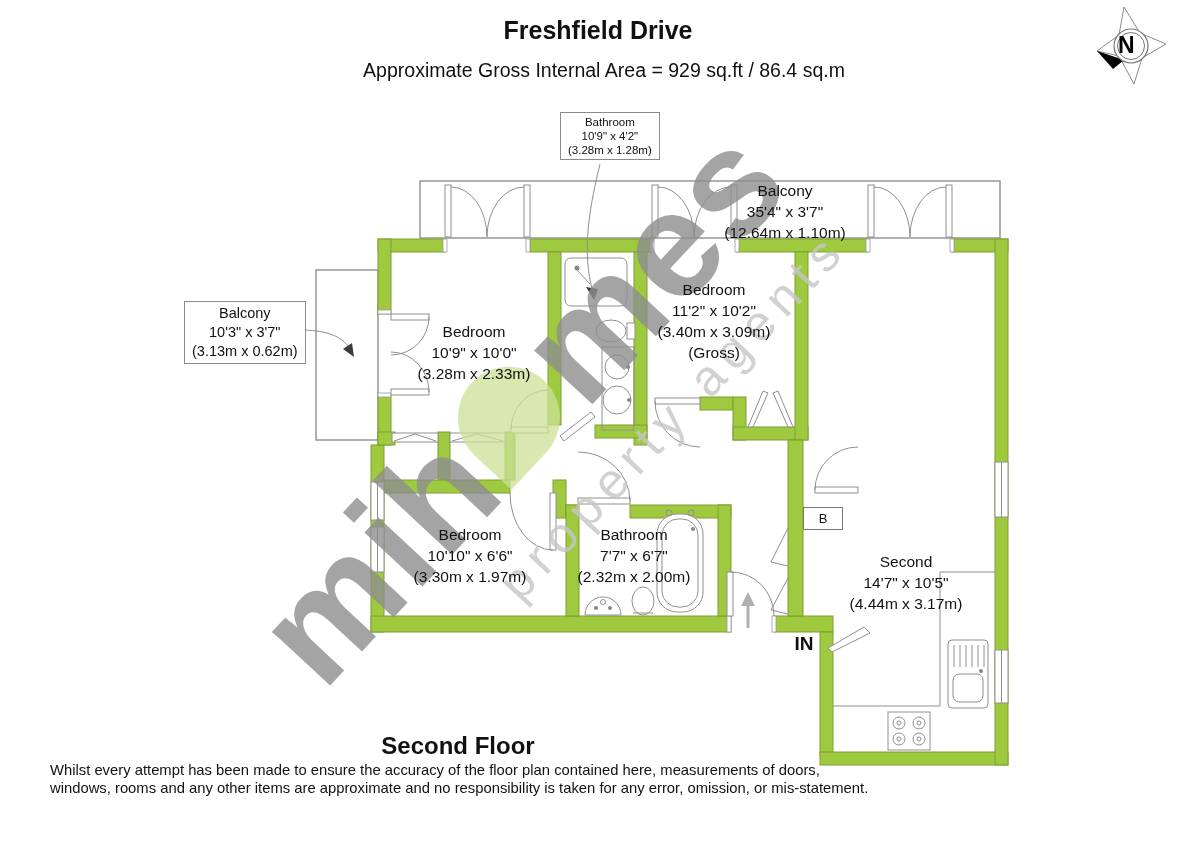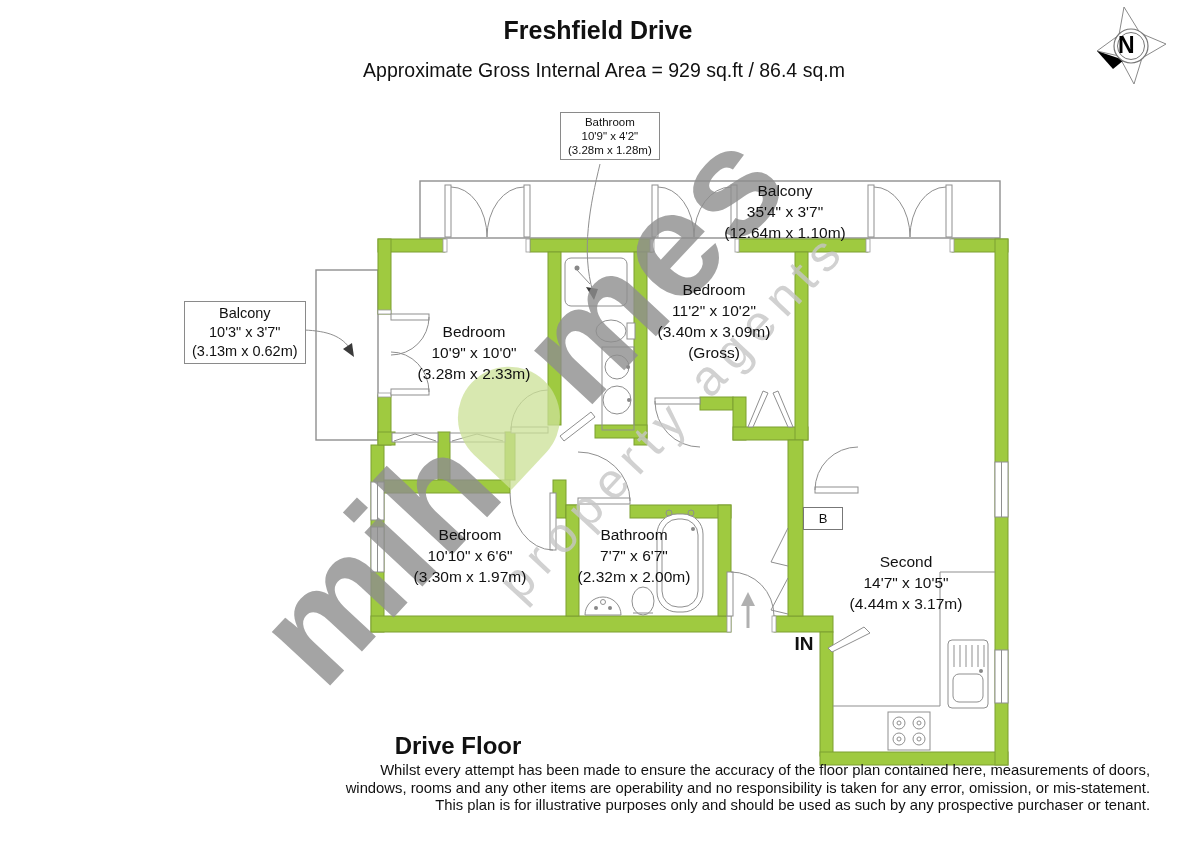--- a/index.html
+++ b/index.html
@@ -16,21 +16,21 @@
   .callout{position:absolute;background:#fff;border:1px solid #8a8a8a;text-align:center;
            z-index:11;padding:2px 7px;white-space:nowrap;}
   .callout span{display:block;}
   .callout-sm{font-size:11.5px;line-height:14px;}
   .callout-md{font-size:14.5px;line-height:19px;}
   .b-box{left:803px;top:507px;width:38px;height:21px;border:1px solid #777;background:#fff;
          font-size:13px;line-height:21px;text-align:center;z-index:9;}
   .in-lbl{left:784px;top:633px;font-size:19px;font-weight:bold;z-index:10;margin-left:20px;}
   .floor-lbl{left:458px;top:732px;font-size:24px;font-weight:bold;z-index:12;}
   .disclaimer{left:600px;top:762px;width:1100px;font-size:14.8px;line-height:17.6px;
-              text-align:right;z-index:12;}
+              text-align:left;z-index:12;}
   .disclaimer span{display:block;white-space:nowrap;}
   
   .watermark{position:absolute;left:195px;top:300px;width:790px;height:340px;z-index:5;
              transform:rotate(-47deg);opacity:.8;pointer-events:none;}
   .wm-brand{display:flex;align-items:center;justify-content:center;
             font-size:150px;font-weight:bold;color:#8e8e8e;letter-spacing:2px;line-height:1;}
   .wm-pin{display:inline-block;width:102px;height:102px;background:var(--watermark-green);
           border-radius:52% 52% 52% 0;margin:0 5px;opacity:.95;}
   .wm-tagline{font-size:50px;color:#c6c6c6;letter-spacing:9px;margin:14px 0 0 250px;white-space:nowrap;}
   
@@ -308,20 +308,19 @@
   </div>
   <div class="callout callout-md" style="left:184px;top:301px;">
     <span>Balcony</span>
     <span>10'3" x 3'7"</span>
     <span>(3.13m x 0.62m)</span>
   </div>
 
   <div class="abs b-box">B</div>
   <div class="abs ctr in-lbl">IN</div>
 
-  <div class="abs ctr floor-lbl">Drive Floor</div>
+  <div class="abs ctr floor-lbl">Second Floor</div>
   <div class="abs ctr disclaimer">
     <span>Whilst every attempt has been made to ensure the accuracy of the floor plan contained here, measurements of doors,</span>
-    <span>windows, rooms and any other items are operability and no responsibility is taken for any error, omission, or mis-statement.</span>
-    <span>This plan is for illustrative purposes only and should be used as such by any prospective purchaser or tenant.</span>
+    <span>windows, rooms and any other items are approximate and no responsibility is taken for any error, omission, or mis-statement.</span>
   </div>
 
 </div>
 
 </body></html>

